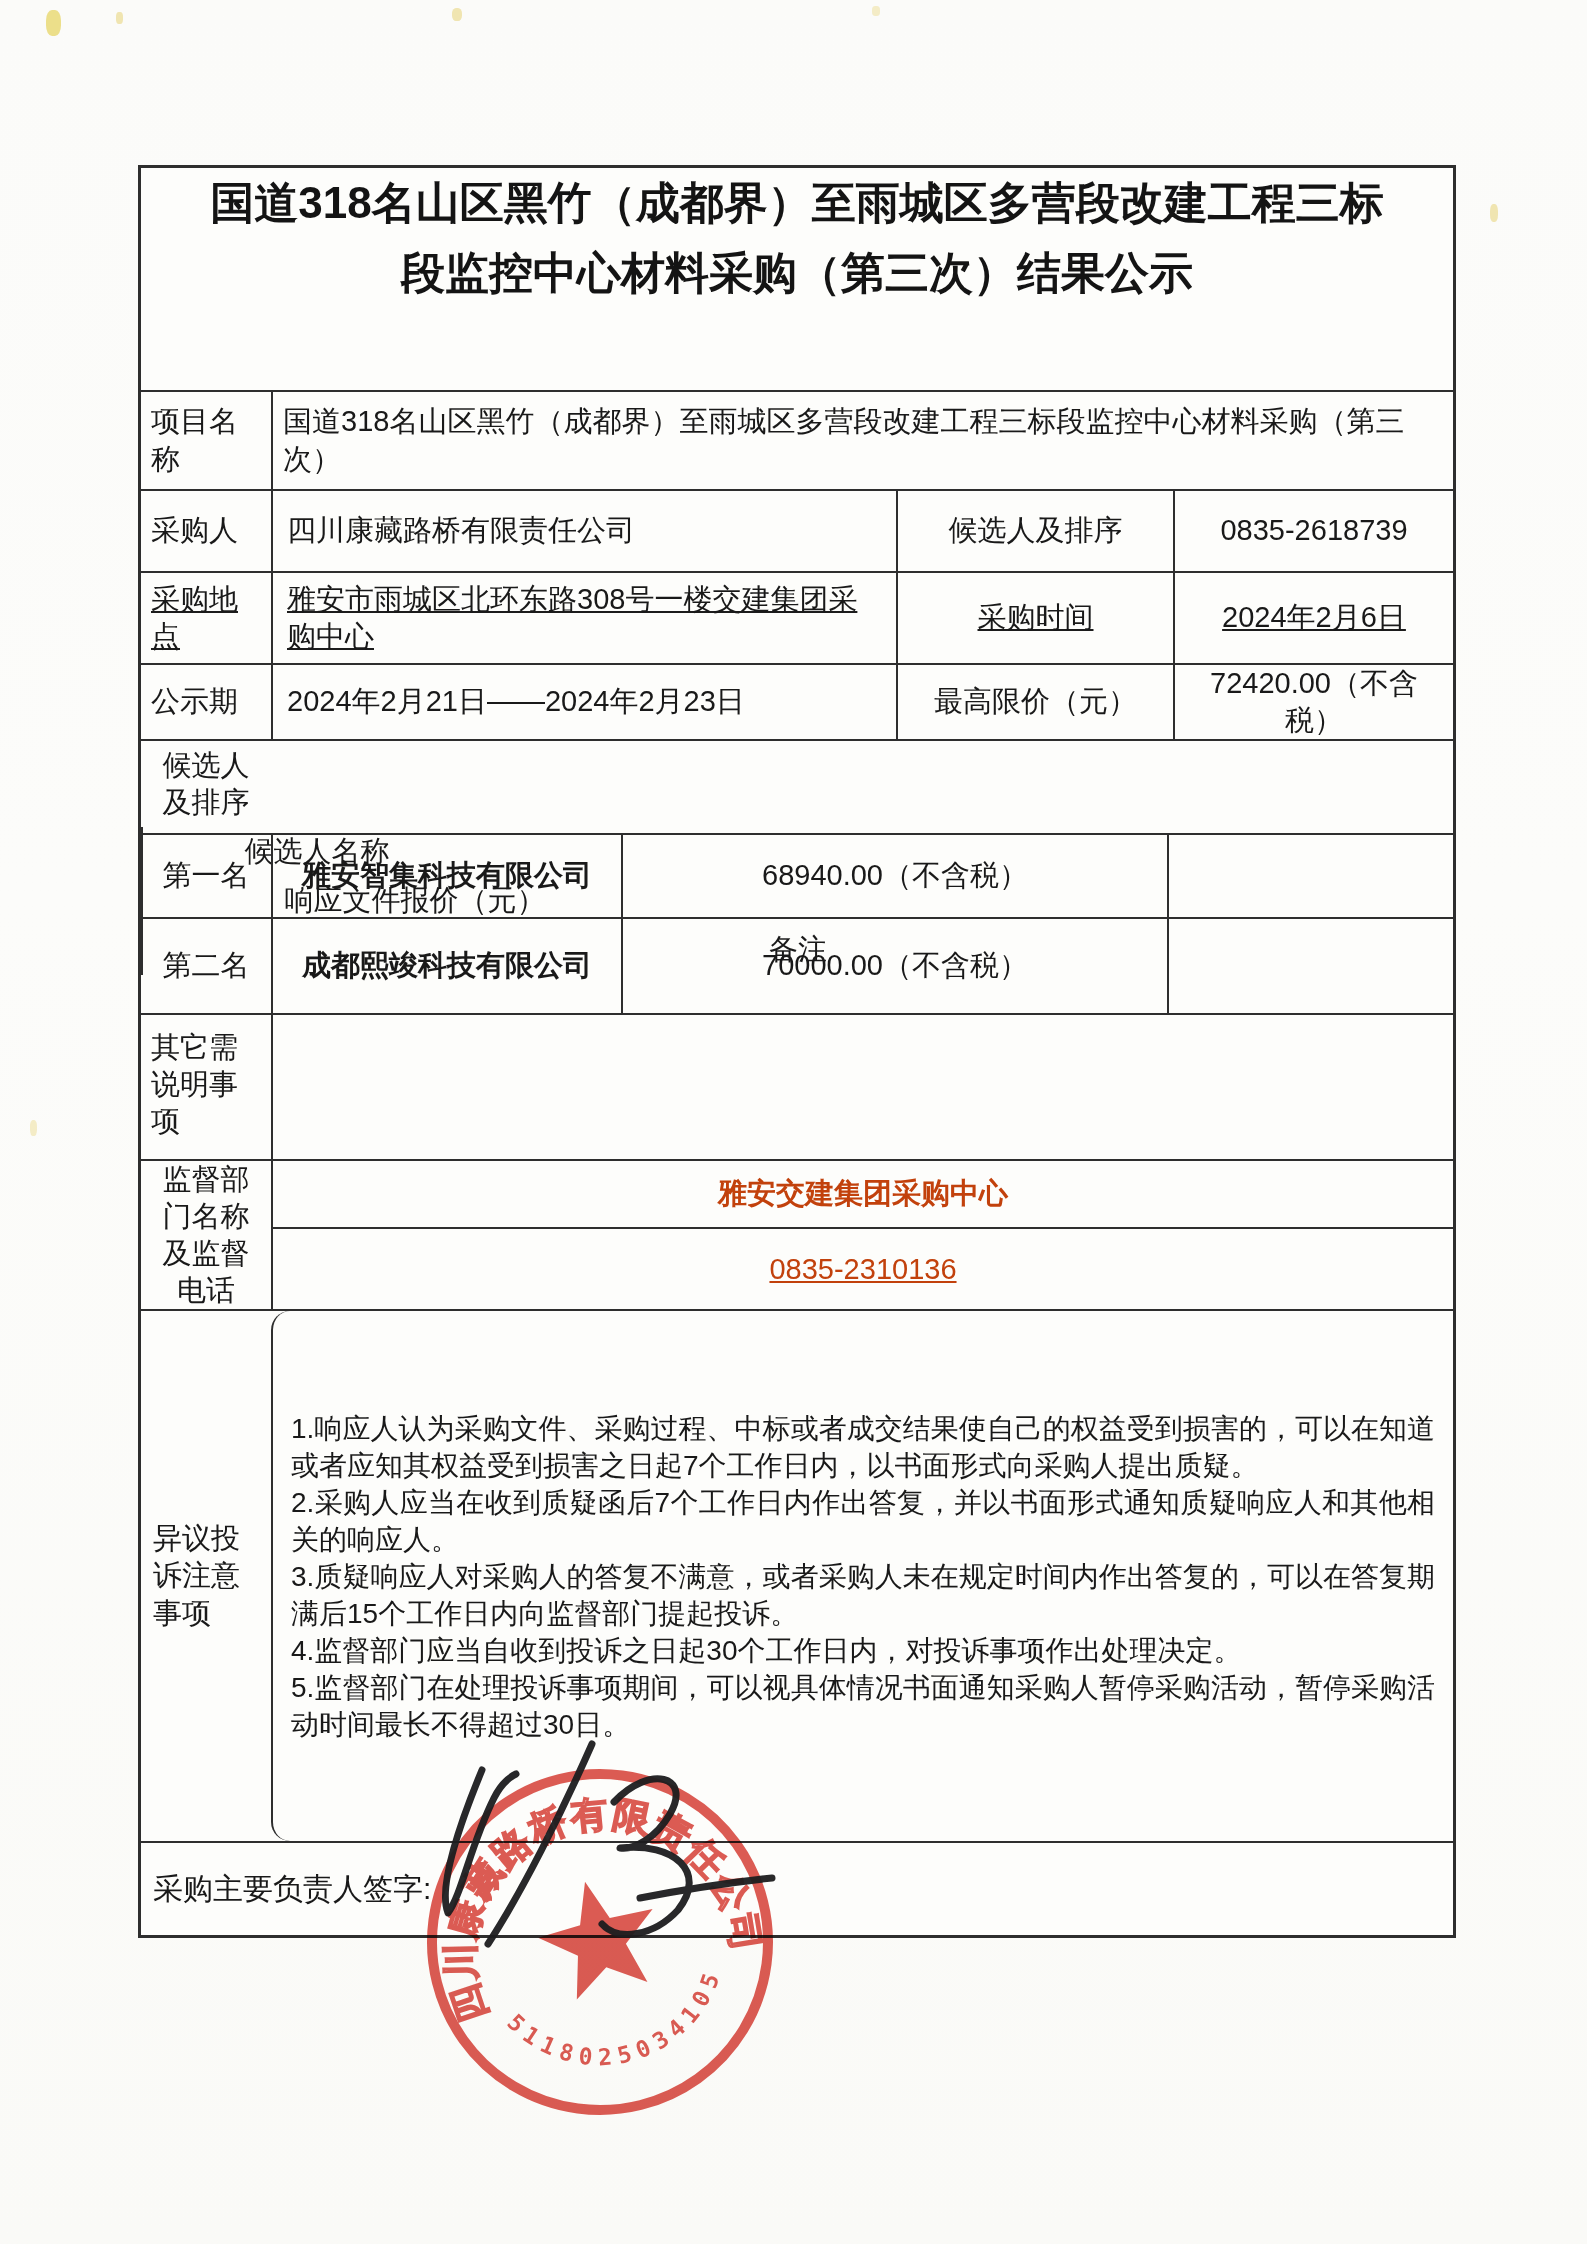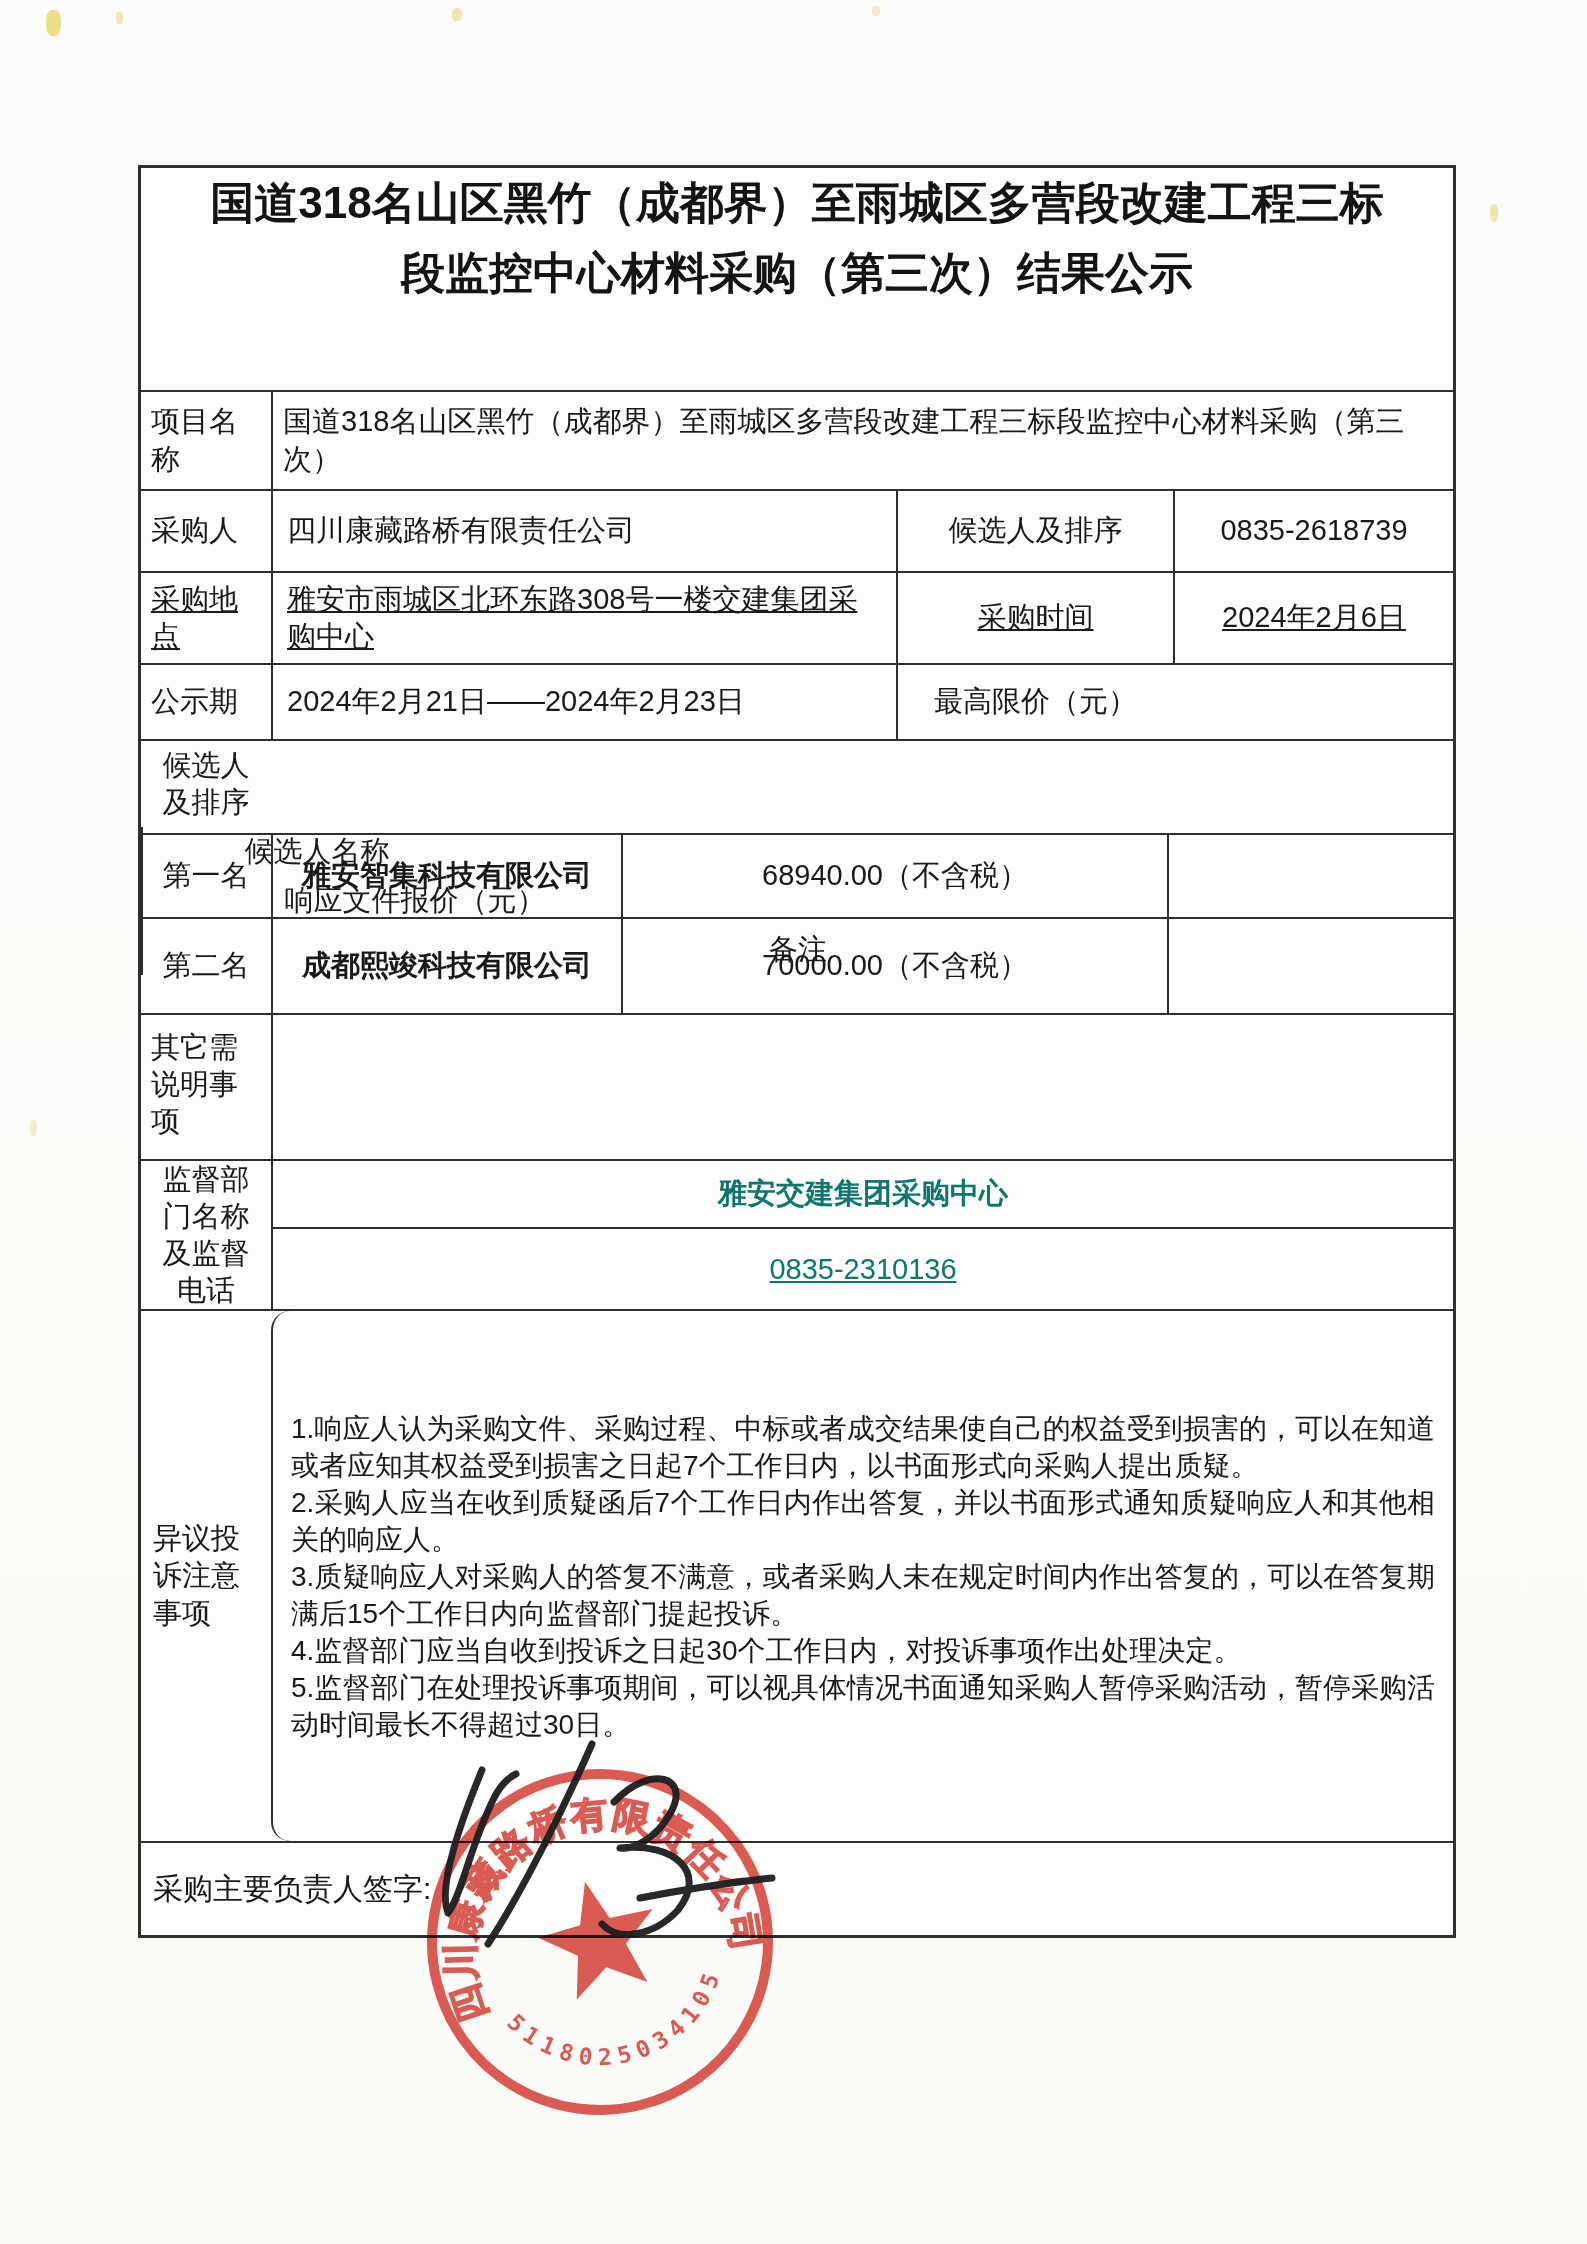--- a/index.html
+++ b/index.html
@@ -59,21 +59,21 @@
   .cw-price{ width:546px; }
 
   .r-other { height:146px; }
 
   
   .r-sup { height:150px; }
   .sup-label { width:130px; justify-content:center; text-align:center; padding:6px 8px; }
   .sup-stack { flex:1; display:flex; flex-direction:column; border-left:2px solid #2e2e2e; }
   .sup-cell {
     display:flex; align-items:center; justify-content:center;
-    font-size:29px; color:#0f766e;
+    font-size:29px; color:#c2410c;
   }
   .sup-cell.first { height:66px; }
   .sup-cell.second { flex:1; border-top:2px solid #2e2e2e;text-decoration:underline; }
 
   
   .r-obj { height:532px; }
   .obj-label { width:130px; justify-content:center; padding:6px 8px 6px 12px; }
   .obj-body {
     flex:1; border-left:2px solid #2e2e2e;
     display:flex; flex-direction:column; justify-content:center;
@@ -124,20 +124,21 @@
       <div class="cell w-label">采购地点</div>
       <div class="cell w-val1 left">雅安市雨城区北环东路308号一楼交建集团采购中心</div>
       <div class="cell w-lab2">采购时间</div>
       <div class="cell flex1 center">2024年2月6日</div>
     </div>
 
     <div class="row r-public">
       <div class="cell w-label">公示期</div>
       <div class="cell w-val1 left">2024年2月21日——2024年2月23日</div>
       <div class="cell w-lab2">最高限价（元）</div>
+      <div class="cell flex1 center">72420.00（不含税）</div>
     </div>
 
     <div class="row c-head">
       <div class="cell cw-rank">候选人及排序</div>
       <div class="cell cw-name center">候选人名称</div>
       <div class="cell cw-price center">响应文件报价（元）</div>
       <div class="cell flex1 center">备注</div>
     </div>
 
     <div class="row c-row1">

